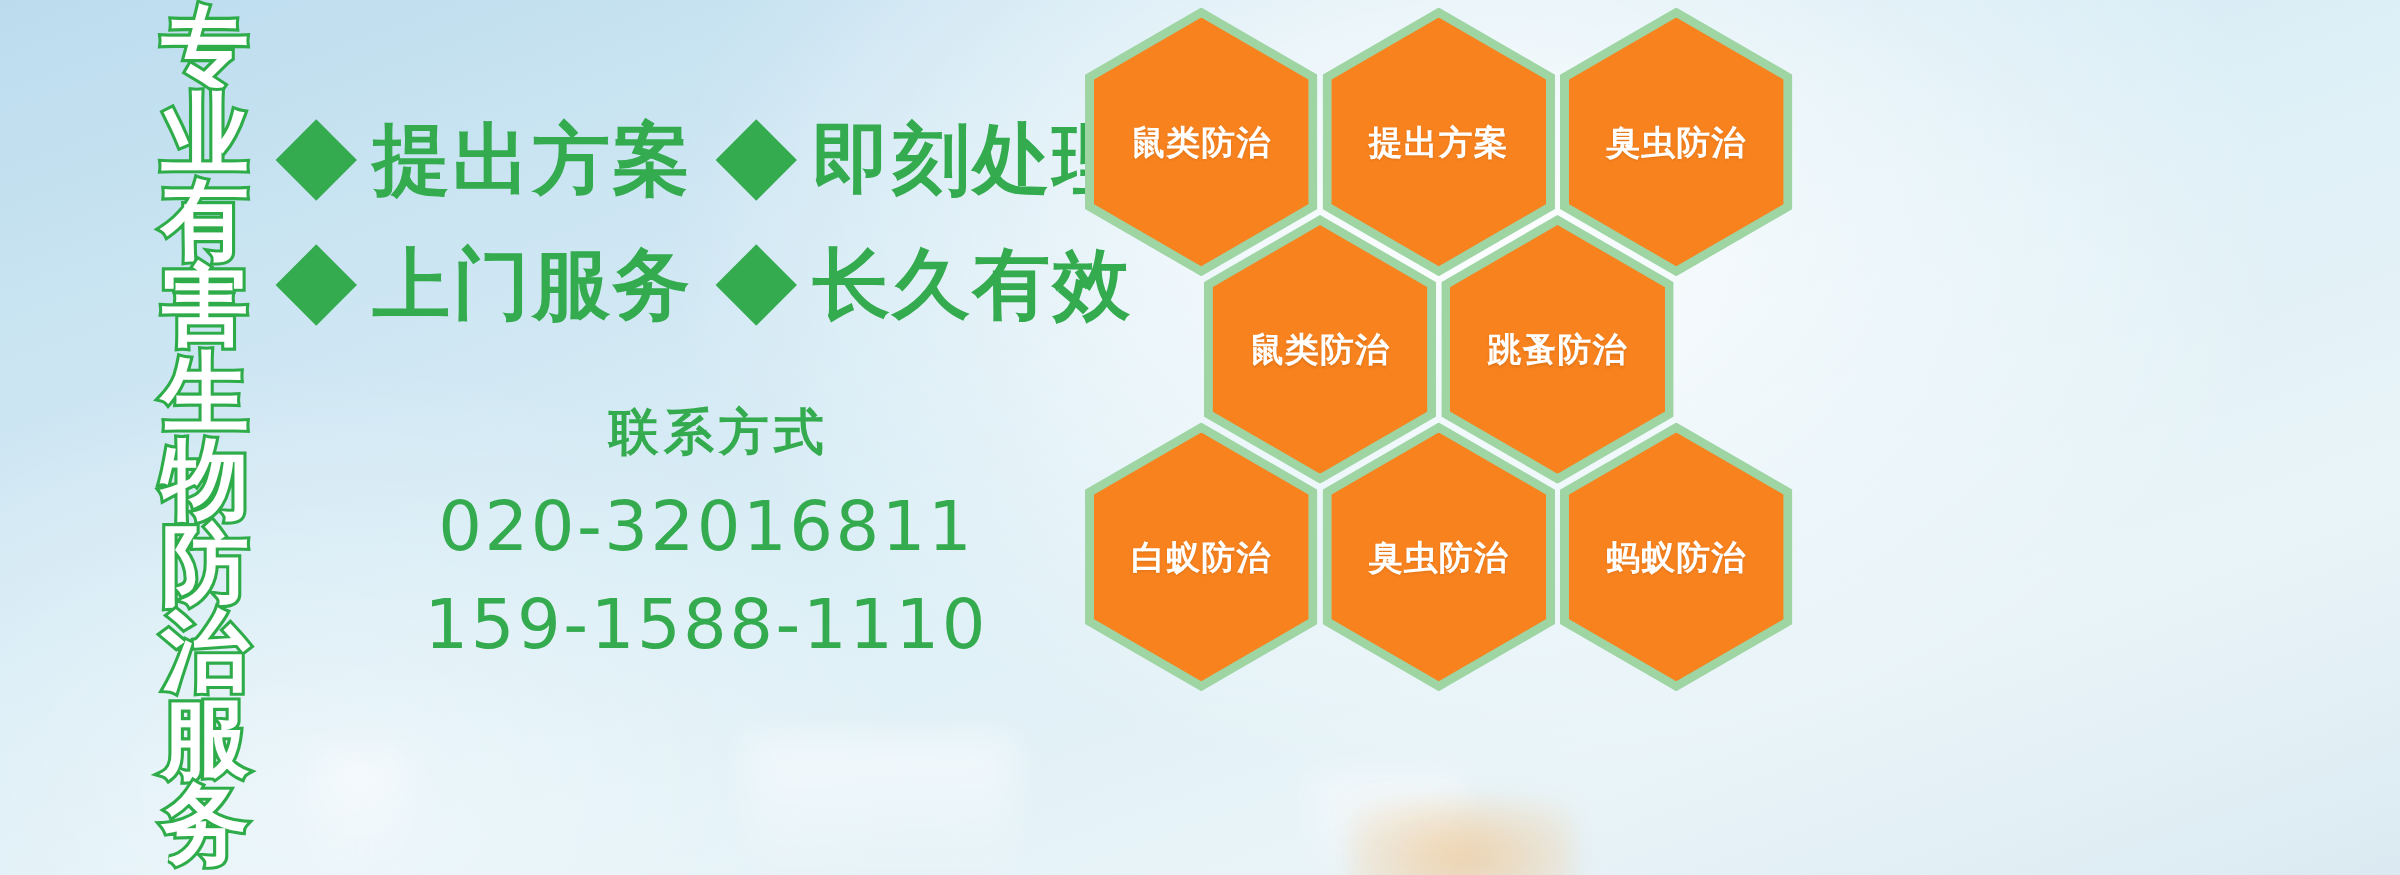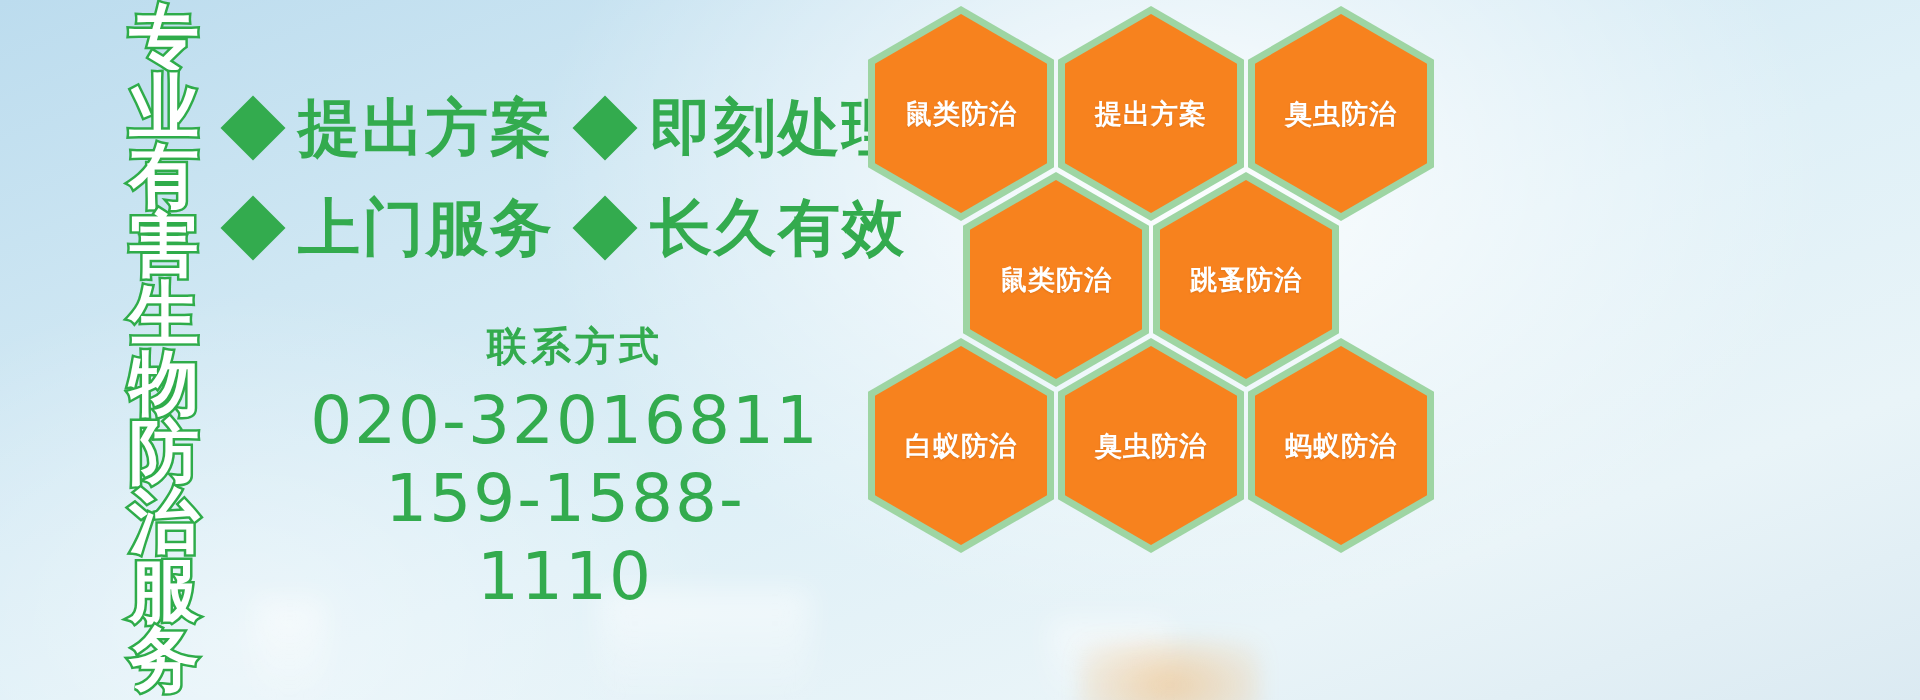--- a/index.html
+++ b/index.html
@@ -100,21 +100,21 @@
   }
   #contact-title {
     font-size:40px;
     font-weight:bold;
     font-family:"DejaVu Sans", sans-serif;
     letter-spacing:4px;
     line-height:72px;
     margin-left:20px;
   }
   .contact-phone {
-    font-size:66px;
+    font-size:55px;
     font-weight:normal;
     letter-spacing:2px;
     line-height:78px;
     font-family:"DejaVu Sans", sans-serif;
     text-align:center;
   }
 
   
   #honeycomb {
     position:absolute;

